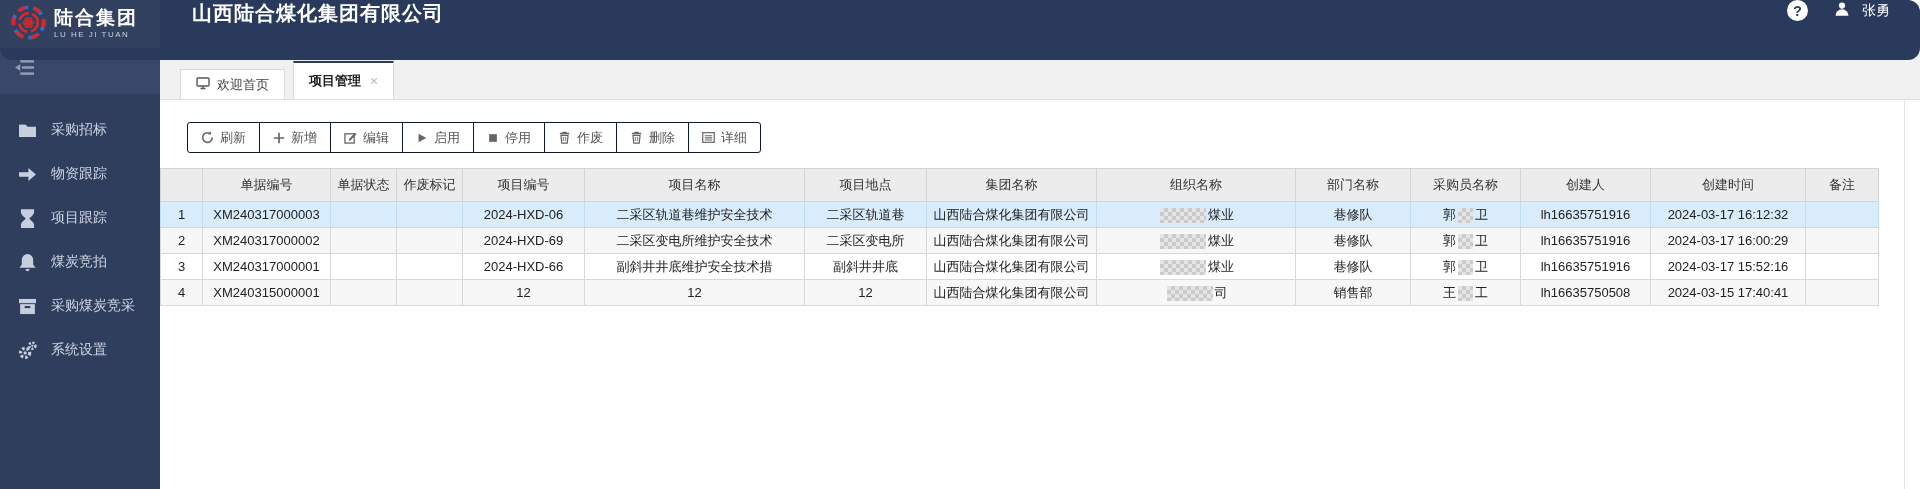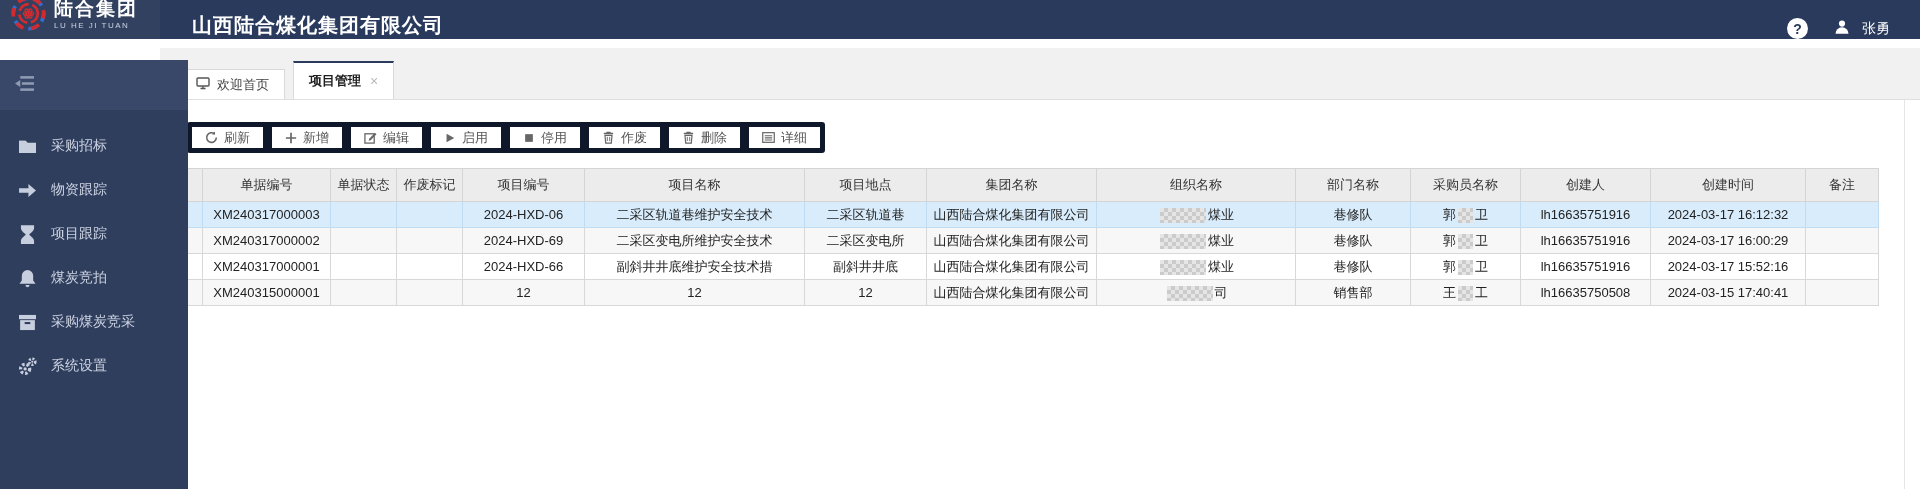--- a/index.html
+++ b/index.html
@@ -4,35 +4,35 @@
 <style>
   * { box-sizing: border-box; }
   html,body { margin:0; padding:0; }
   body {
     width:1920px; height:489px; position:relative; overflow:hidden;
     background:#fff; font-family:"Liberation Sans","DejaVu Sans",sans-serif;
     -webkit-font-smoothing:antialiased;
   }
 
   
-  .topbar { position:absolute; top:0; left:0; width:1920px; height:39px;
-    background:#2a3a5c; display:flex; align-items:flex-end; color:#fff; z-index:30; }
+  .topbar { position:absolute; top:0; left:0; width:1920px; height:60px;
+    background:#2a3a5c; display:flex; align-items:flex-start; color:#fff; z-index:30;border-radius:12px; }
   .logo-area { width:160px; min-width:160px; height:48px; background:#32415f;
     display:flex; align-items:center; gap:7px; padding-left:10px; }
   .logo-text { display:flex; flex-direction:column; line-height:1.1; }
   .logo-cn { font-size:19px; font-weight:bold; letter-spacing:2px; }
   .logo-en { font-size:8px; color:#c9d2e3; letter-spacing:1.5px; margin-top:2px; }
   .company-title { font-size:20px; font-weight:bold; margin-left:32px; flex:1; letter-spacing:1px; }
   .topbar-right { display:flex; align-items:center; gap:26px; padding-right:30px; }
   .help-icon { width:21px; height:21px; border-radius:50%; background:#fff; color:#2a3a5c;
     font-weight:bold; font-size:14px; display:flex; align-items:center; justify-content:center; cursor:pointer; }
   .user { display:flex; align-items:center; gap:12px; font-size:14px; cursor:pointer; }
 
   
-  .sidebar { position:absolute; top:60px; left:0; bottom:0; width:188px; background:#303e5e; z-index:20; }
+  .sidebar { position:absolute; top:44px; left:0; bottom:0; width:160px; background:#303e5e; z-index:20; }
   .collapse-row { height:50px; background:#394868; display:flex; align-items:center; padding-left:15px; cursor:pointer; }
   .nav { padding-top:14px; }
   .nav-item { height:44px; display:flex; align-items:center; gap:14px; padding-left:17px;
     color:#ccd3e2; font-size:14px; cursor:pointer; }
   .nav-item .ico { width:20px; display:flex; justify-content:center; }
 
   
   .main { position:absolute; top:48px; left:160px; right:0; bottom:0; background:#fff; }
   .tabbar { height:52px; background:#f1f1f2; border-bottom:1px solid #e0e0e0;
     display:flex; align-items:flex-end; padding-left:20px; }
@@ -48,21 +48,21 @@
   .qt-row { display:flex; align-items:center; justify-content:space-between;
     padding:22px 0 15px 27px; width:1718px; }
   .query { display:flex; align-items:center; gap:15px; }
   .query-label { font-size:14px; color:#4a4a4a; }
   .date-box { border:1px solid #c6c6c6; border-radius:3px; height:31px; display:flex;
     align-items:center; gap:12px; padding:0 13px; font-size:14px; font-weight:bold;
     color:#333; background:#fff; cursor:pointer; }
   .caret { color:#8a8a8a; font-size:10px; font-weight:normal; }
 
   .toolbar { display:flex; }
-  .tbtn { display:flex; align-items:center; gap:6px; border:5px solid #0f172a; background:#fff;
+  .tbtn { display:flex; align-items:center; gap:6px; border:1px solid #0f172a; background:#fff;
     height:31px; padding:0 13px; font-size:13px; color:#555; margin-left:-1px; cursor:pointer;
     white-space:nowrap; font-family:inherit;text-align:right; }
   .tbtn:first-child { border-radius:3px 0 0 3px; margin-left:0; }
   .tbtn:last-child { border-radius:0 3px 3px 0; }
   .tbtn .bico { display:flex; align-items:center; }
 
   table.grid { border-collapse:collapse; table-layout:fixed; width:1718px; font-size:13px; color:#222; }
   .grid th { background:#ececec; border:1px solid #d4d4d4; height:33px; font-weight:normal;
     color:#333; font-size:13px; padding:0 4px; white-space:nowrap; overflow:hidden; }
   .grid td { border:1px solid #d8d8d8; height:26px; text-align:center; overflow:hidden;

